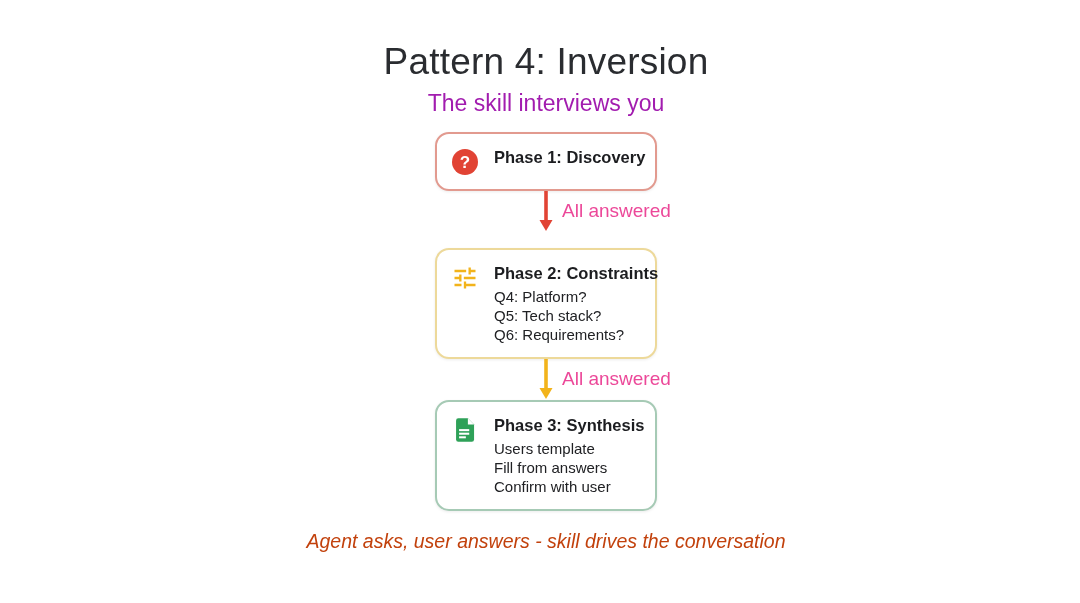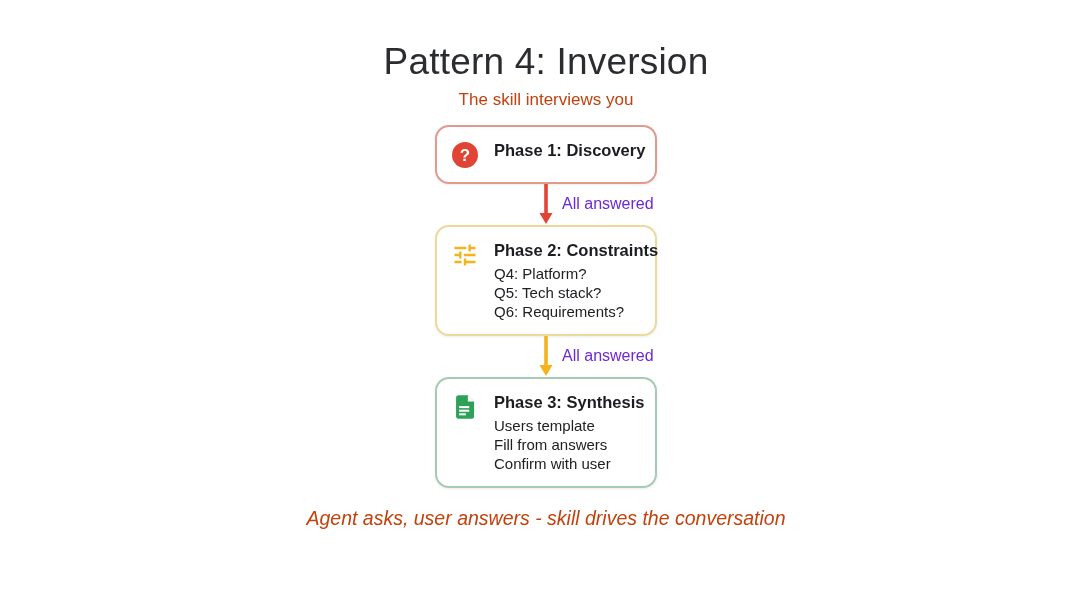--- a/index.html
+++ b/index.html
@@ -18,22 +18,22 @@
   .page-title {
     margin-top: 42px;
     font-size: 37px;
     line-height: 1.1;
     font-weight: 400;
     color: #2a2c30;
     letter-spacing: 0.2px;
   }
   .page-subtitle {
     margin-top: 7px;
-    font-size: 17px;
-    color: #c2410c;
+    font-size: 23px;
+    color: #a21caf;
   }
   .flow { margin-top: 15px; display: flex; flex-direction: column; align-items: center; }
   .card {
     width: 222px;
     border: 2px solid;
     border-radius: 14px;
     background: #ffffff;
     box-shadow: 0 1px 3px rgba(0,0,0,0.08);
     padding: 13px 8px 13px 14px;
     display: flex;
@@ -63,22 +63,22 @@
     display: flex;
     justify-content: center;
     align-items: center;
   }
   .arrow-row svg { display: block; height: 41px; }
   .arrow-label {
     position: absolute;
     left: calc(50% + 16px);
     top: 50%;
     transform: translateY(-50%);
-    font-size: 16px;
-    color: #6d28d9;
+    font-size: 19px;
+    color: #ec4899;
     white-space: nowrap;
   }
   .caption {
     margin-top: 19px;
     font-size: 19.5px;
     font-style: italic;
     color: #c2410c;
   }
 </style>
 </head>
@@ -106,21 +106,21 @@
     <div class="arrow-row">
       <span style="color: rgb(225, 67, 52);">
         <svg width="18" height="41" viewBox="0 0 18 41">
           <line x1="9" y1="0" x2="9" y2="30" stroke="currentColor" stroke-width="3.6"></line>
           <polygon points="2.5,29 15.5,29 9,40" fill="currentColor"></polygon>
         </svg>
       </span>
       <span class="arrow-label">All answered</span>
     </div>
 
-    <div class="card" style="border-color: rgb(237, 217, 154);">
+    <div class="card" style="border-color: rgb(237, 217, 154); margin-top: 16px;">
       <div class="icon-col" style="color: rgb(242, 179, 27);">
         <svg width="28" height="28" viewBox="0 0 24 24">
           <path fill="currentColor" d="M3 17v2h6v-2H3zM3 5v2h10V5H3zm10 16v-2h8v-2h-8v-2h-2v6h2zM7 9v2H3v2h4v2h2V9H7zm14 4v-2H11v2h10zm-6-4h2V7h4V5h-4V3h-2v6z"></path>
         </svg>
       </div>
       <div class="card-text">
         <div class="card-title">Phase 2: Constraints</div>
         <div class="card-lines">
           <div class="card-line">Q4: Platform?</div>
           <div class="card-line">Q5: Tech stack?</div>

